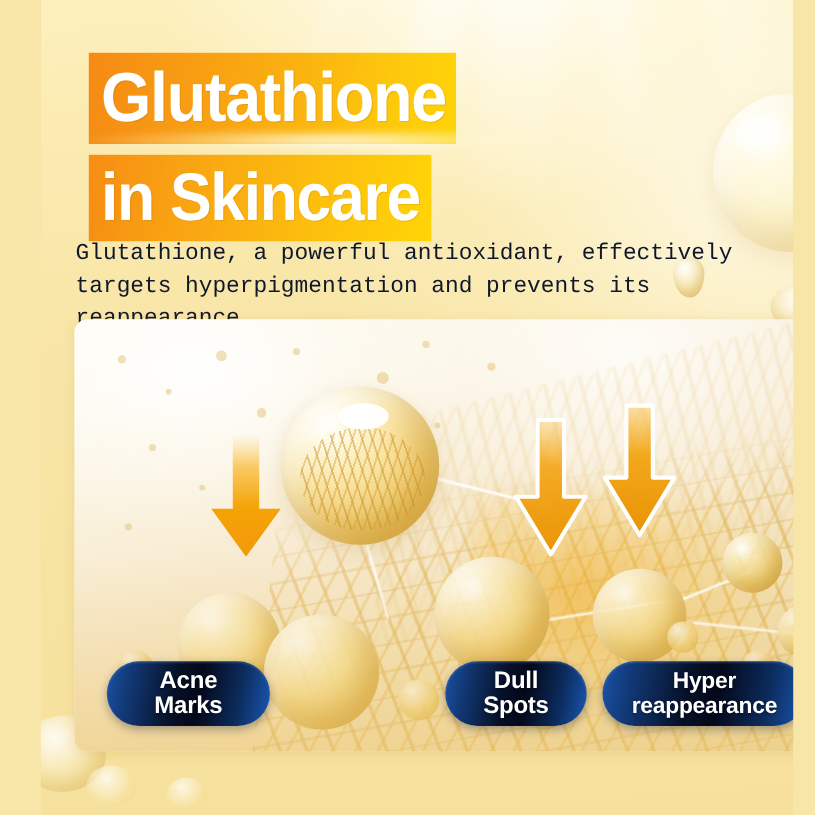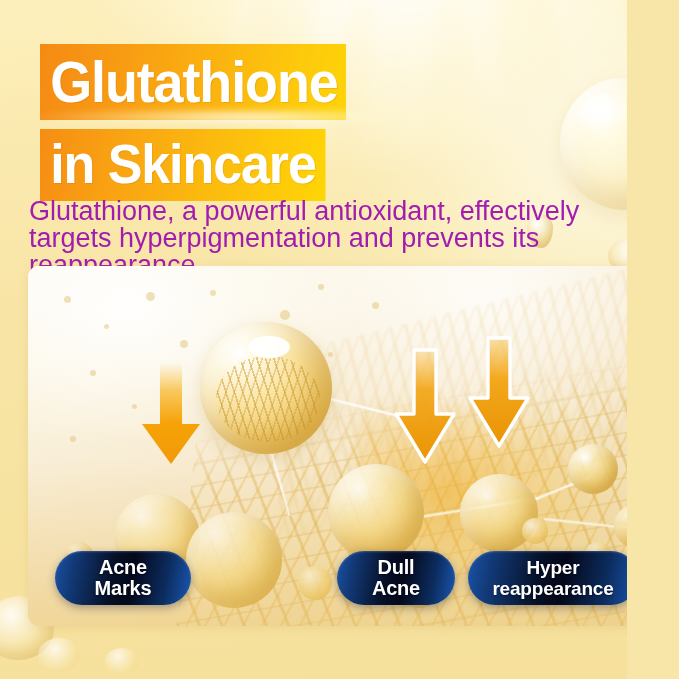--- a/index.html
+++ b/index.html
@@ -1,21 +1,21 @@
 <!DOCTYPE html>
 <html><head>
 <meta charset="utf-8">
 <style>
   html,body{margin:0;padding:0;}
   body{
     width:679px;height:679px;overflow:hidden;
     font-family:"Liberation Sans","DejaVu Sans",sans-serif;
     background:#f7e6a8;
   }
-  #stage{position:relative;width:627px;height:679px;overflow:hidden;}
+  #stage{position:relative;width:627px;height:679px;overflow:hidden;margin-left:34px;}
 
   
   .bg-base{
     position:absolute;inset:0;
     background:
       radial-gradient(ellipse 420px 300px at 62% -6%, rgba(255,255,255,.95) 0%, rgba(255,252,235,.55) 38%, rgba(255,246,205,0) 72%),
       radial-gradient(ellipse 520px 420px at 97% 22%, rgba(255,255,250,.75) 0%, rgba(255,250,220,.25) 45%, rgba(255,246,205,0) 75%),
       linear-gradient(176deg,#fdf0bd 0%,#fbeab0 18%,#f8e5a6 42%,#f7e3a1 68%,#f6e09c 100%);
   }
   .ray{
@@ -97,22 +97,22 @@
   }
   .glow-streak{
     position:absolute;left:26px;top:108px;width:380px;height:18px;
     background:radial-gradient(ellipse at 58% 50%, rgba(255,255,255,.95) 0%, rgba(255,250,210,.45) 35%, rgba(255,246,200,0) 72%);
     filter:blur(3px);pointer-events:none;
   }
 
   
   .subtitle{
     position:absolute;left:29px;top:198px;width:560px;
-    font-size:27px;line-height:27px;color:#a21caf;
-    font-family:Liberation Sans, sans-serif;
+    font-size:19px;line-height:27px;color:#0f172a;
+    font-family:Liberation Mono, monospace;
   }
 
   
   .panel{
     position:absolute;left:28px;top:266px;width:622px;height:360px;
     border-radius:11px;overflow:hidden;
     background:linear-gradient(160deg,#fdfaef 0%,#fbf4e0 22%,#f7ead0 46%,#f3e2bb 70%,#eedcae 100%);
     box-shadow:0 2px 10px rgba(190,150,70,.18);
   }
   .panel .sheen{
@@ -361,20 +361,20 @@
       </svg>
     </div>
   </div>
 
   <div class="pill p1">
     <span>Acne
 Marks</span>
   </div>
   <div class="pill p3">
     <span>Dull
-Acne</span>
+Spots</span>
   </div>
   <div class="pill p4">
     <span>Hyper
 reappearance</span>
   </div>
 
 </div>
 
 </body></html>

